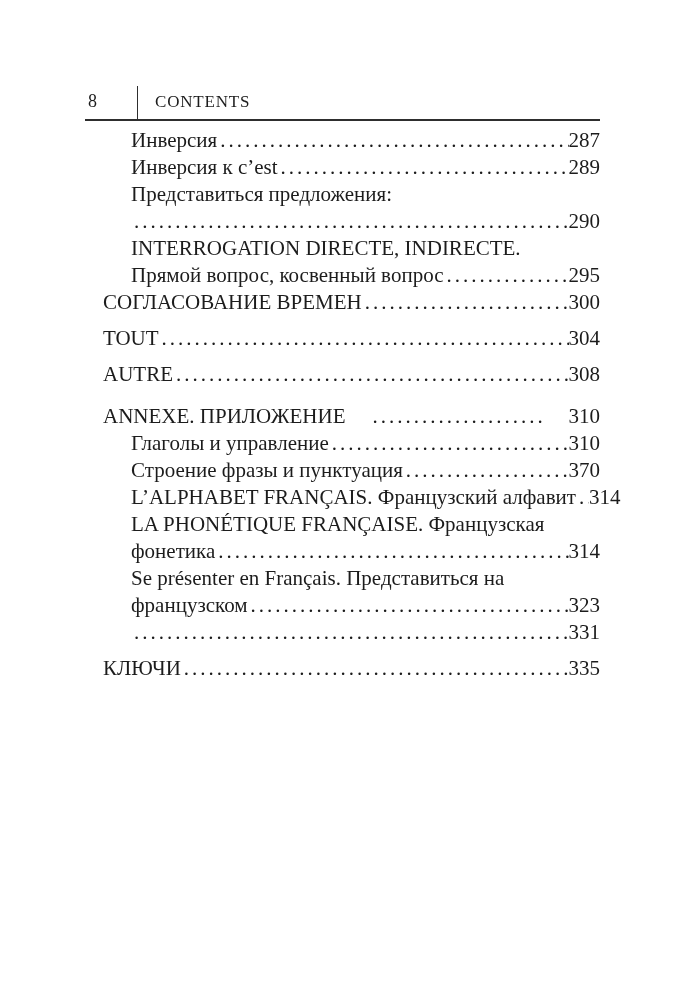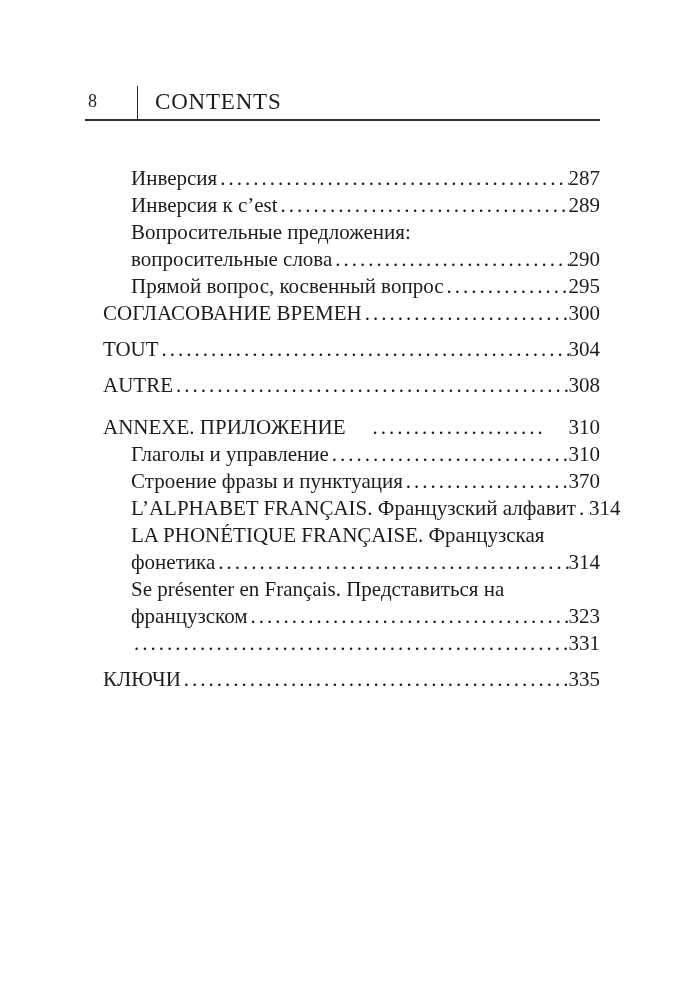--- a/index.html
+++ b/index.html
@@ -33,29 +33,28 @@
     line-height: 30px;
     padding-left: 3px;
     width: 52px;
     box-sizing: border-box;
   }
   .vbar {
     width: 1px;
     background: #2e2e2e;
   }
   .htitle {
-    font-size: 23px;
+    font-size: 17px;
     line-height: 31px;
     margin-left: 17px;
     letter-spacing: 0.8px;
   }
   
   .toc {
     padding-top: 6px;
-    margin-top: 38px;
   }
   .row {
     display: flex;
     align-items: baseline;
     font-size: 21px;
     line-height: 27px;
     padding-left: 18px;
   }
   .row.indent {
     padding-left: 46px;
@@ -93,27 +92,30 @@
     <span class="txt">Инверсия</span>
     <span class="leader">........................................................................................................................</span>
     <span class="pg">287</span>
   </div>
       <div class="row indent">
     <span class="txt">Инверсия к c’est</span>
     <span class="leader">........................................................................................................................</span>
     <span class="pg">289</span>
   </div>
       <div class="row indent">
-    <span class="txt">Вопросительные предложения:</span>
+    <span class="txt">Представиться предложения:</span>
 
   </div>
       <div class="row indent">
-    <span class="txt">вопросительные слова</span>
     <span class="leader">........................................................................................................................</span>
     <span class="pg">290</span>
+  </div>
+      <div class="row indent">
+    <span class="txt">INTERROGATION DIRECTE, INDIRECTE.</span>
+
   </div>
       <div class="row indent">
     <span class="txt">Прямой вопрос, косвенный вопрос</span>
     <span class="leader">........................................................................................................................</span>
     <span class="pg">295</span>
   </div>
       <div class="row">
     <span class="txt">СОГЛАСОВАНИЕ ВРЕМЕН</span>
     <span class="leader">........................................................................................................................</span>
     <span class="pg">300</span>

